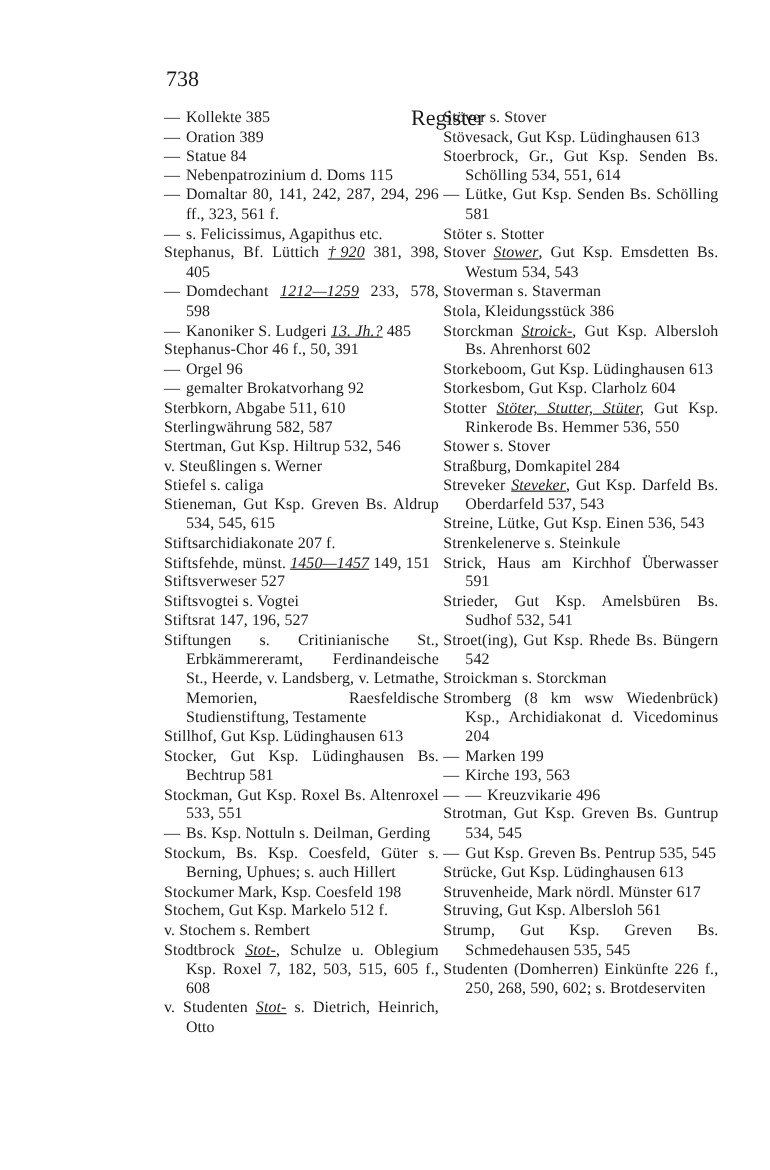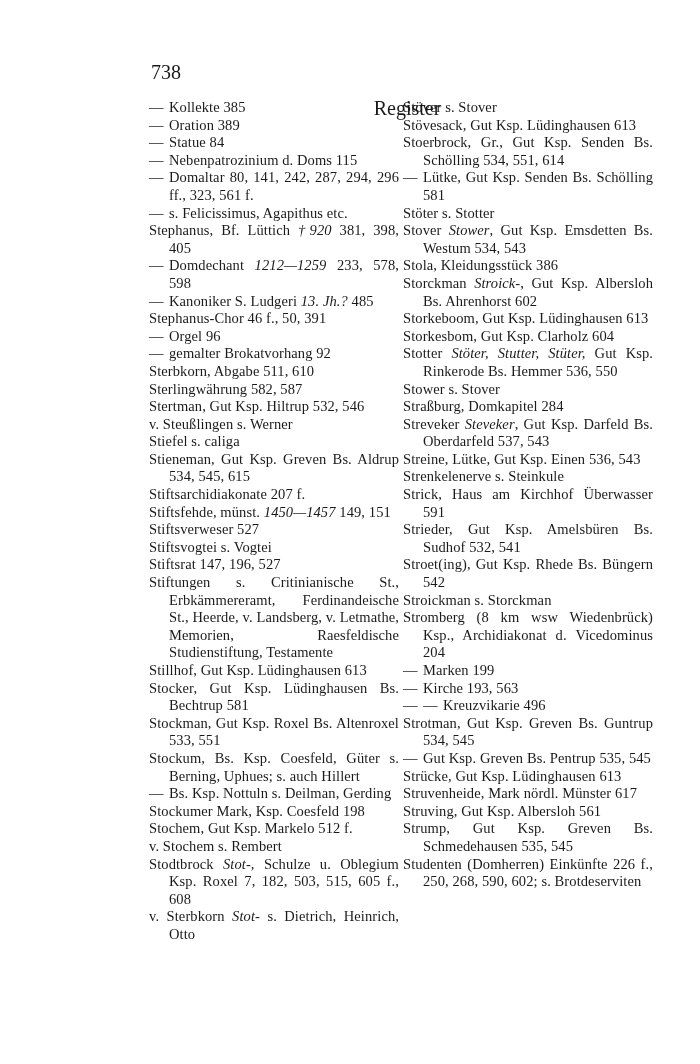--- a/index.html
+++ b/index.html
@@ -19,21 +19,21 @@
     margin: 0;
     padding-left: 20px;
     text-indent: -20px;
     text-align: justify;
     text-align-last: left;
     font-size: 14.5px;
     line-height: 17.6px;
     letter-spacing: 0.1px;
   }
   .dash { display: inline-block; width: 20px; text-indent: 0; }
-  .entry em { font-style: italic; }
+  .entry em { font-style: italic; text-decoration: underline; }
 </style>
 </head>
 <body>
 
 <div class="page">
   <div class="pagehead">
     <span class="pagenum">738</span>
     <span class="runhead">Register</span>
   </div>
   <div class="columns">
@@ -58,35 +58,36 @@
         <p class="entry"><span>Stieneman, Gut Ksp. Greven Bs. Aldrup 534, 545, 615</span></p>
         <p class="entry"><span>Stiftsarchidiakonate 207 f.</span></p>
         <p class="entry"><span>Stiftsfehde, münst. </span><em>1450—1457</em><span> 149, 151</span></p>
         <p class="entry"><span>Stiftsverweser 527</span></p>
         <p class="entry"><span>Stiftsvogtei s. Vogtei</span></p>
         <p class="entry"><span>Stiftsrat 147, 196, 527</span></p>
         <p class="entry"><span>Stiftungen s. Critinianische St., Erbkämmereramt, Ferdinandeische St., Heerde, v. Landsberg, v. Letmathe, Memorien, Raesfeldische Studienstiftung, Testamente</span></p>
         <p class="entry"><span>Stillhof, Gut Ksp. Lüdinghausen 613</span></p>
         <p class="entry"><span>Stocker, Gut Ksp. Lüdinghausen Bs. Bechtrup 581</span></p>
         <p class="entry"><span>Stockman, Gut Ksp. Roxel Bs. Altenroxel 533, 551</span></p>
+        <p class="entry"><span class="dash">—</span><span>Bs. Ksp. Nottuln s. Deilman, Gerding</span></p>
         <p class="entry"><span>Stockum, Bs. Ksp. Coesfeld, Güter s. Berning, Uphues; s. auch Hillert</span></p>
-        <p class="entry"><span class="dash">—</span><span>Bs. Ksp. Nottuln s. Deilman, Gerding</span></p>
         <p class="entry"><span>Stockumer Mark, Ksp. Coesfeld 198</span></p>
         <p class="entry"><span>Stochem, Gut Ksp. Markelo 512 f.</span></p>
         <p class="entry"><span>v. Stochem s. Rembert</span></p>
         <p class="entry"><span>Stodtbrock </span><em>Stot-</em><span>, Schulze u. Oblegium Ksp. Roxel 7, 182, 503, 515, 605 f., 608</span></p>
-        <p class="entry"><span>v. Sterbkorn </span><em>Stot-</em><span> s. Dietrich, Heinrich, Otto</span></p>
+        <p class="entry"><span>v. Studenten </span><em>Stot-</em><span> s. Dietrich, Heinrich, Otto</span></p>
       </div>
     <div class="col">
         <p class="entry"><span>Stöver s. Stover</span></p>
         <p class="entry"><span>Stövesack, Gut Ksp. Lüdinghausen 613</span></p>
         <p class="entry"><span>Stoerbrock, Gr., Gut Ksp. Senden Bs. Schölling 534, 551, 614</span></p>
         <p class="entry"><span class="dash">—</span><span>Lütke, Gut Ksp. Senden Bs. Schölling 581</span></p>
         <p class="entry"><span>Stöter s. Stotter</span></p>
         <p class="entry"><span>Stover </span><em>Stower</em><span>, Gut Ksp. Emsdetten Bs. Westum 534, 543</span></p>
+        <p class="entry"><span>Stoverman s. Staverman</span></p>
         <p class="entry"><span>Stola, Kleidungsstück 386</span></p>
         <p class="entry"><span>Storckman </span><em>Stroick-</em><span>, Gut Ksp. Albersloh Bs. Ahrenhorst 602</span></p>
         <p class="entry"><span>Storkeboom, Gut Ksp. Lüdinghausen 613</span></p>
         <p class="entry"><span>Storkesbom, Gut Ksp. Clarholz 604</span></p>
         <p class="entry"><span>Stotter </span><em>Stöter, Stutter, Stüter,</em><span> Gut Ksp. Rinkerode Bs. Hemmer 536, 550</span></p>
         <p class="entry"><span>Stower s. Stover</span></p>
         <p class="entry"><span>Straßburg, Domkapitel 284</span></p>
         <p class="entry"><span>Streveker </span><em>Steveker</em><span>, Gut Ksp. Darfeld Bs. Oberdarfeld 537, 543</span></p>
         <p class="entry"><span>Streine, Lütke, Gut Ksp. Einen 536, 543</span></p>
         <p class="entry"><span>Strenkelenerve s. Steinkule</span></p>

